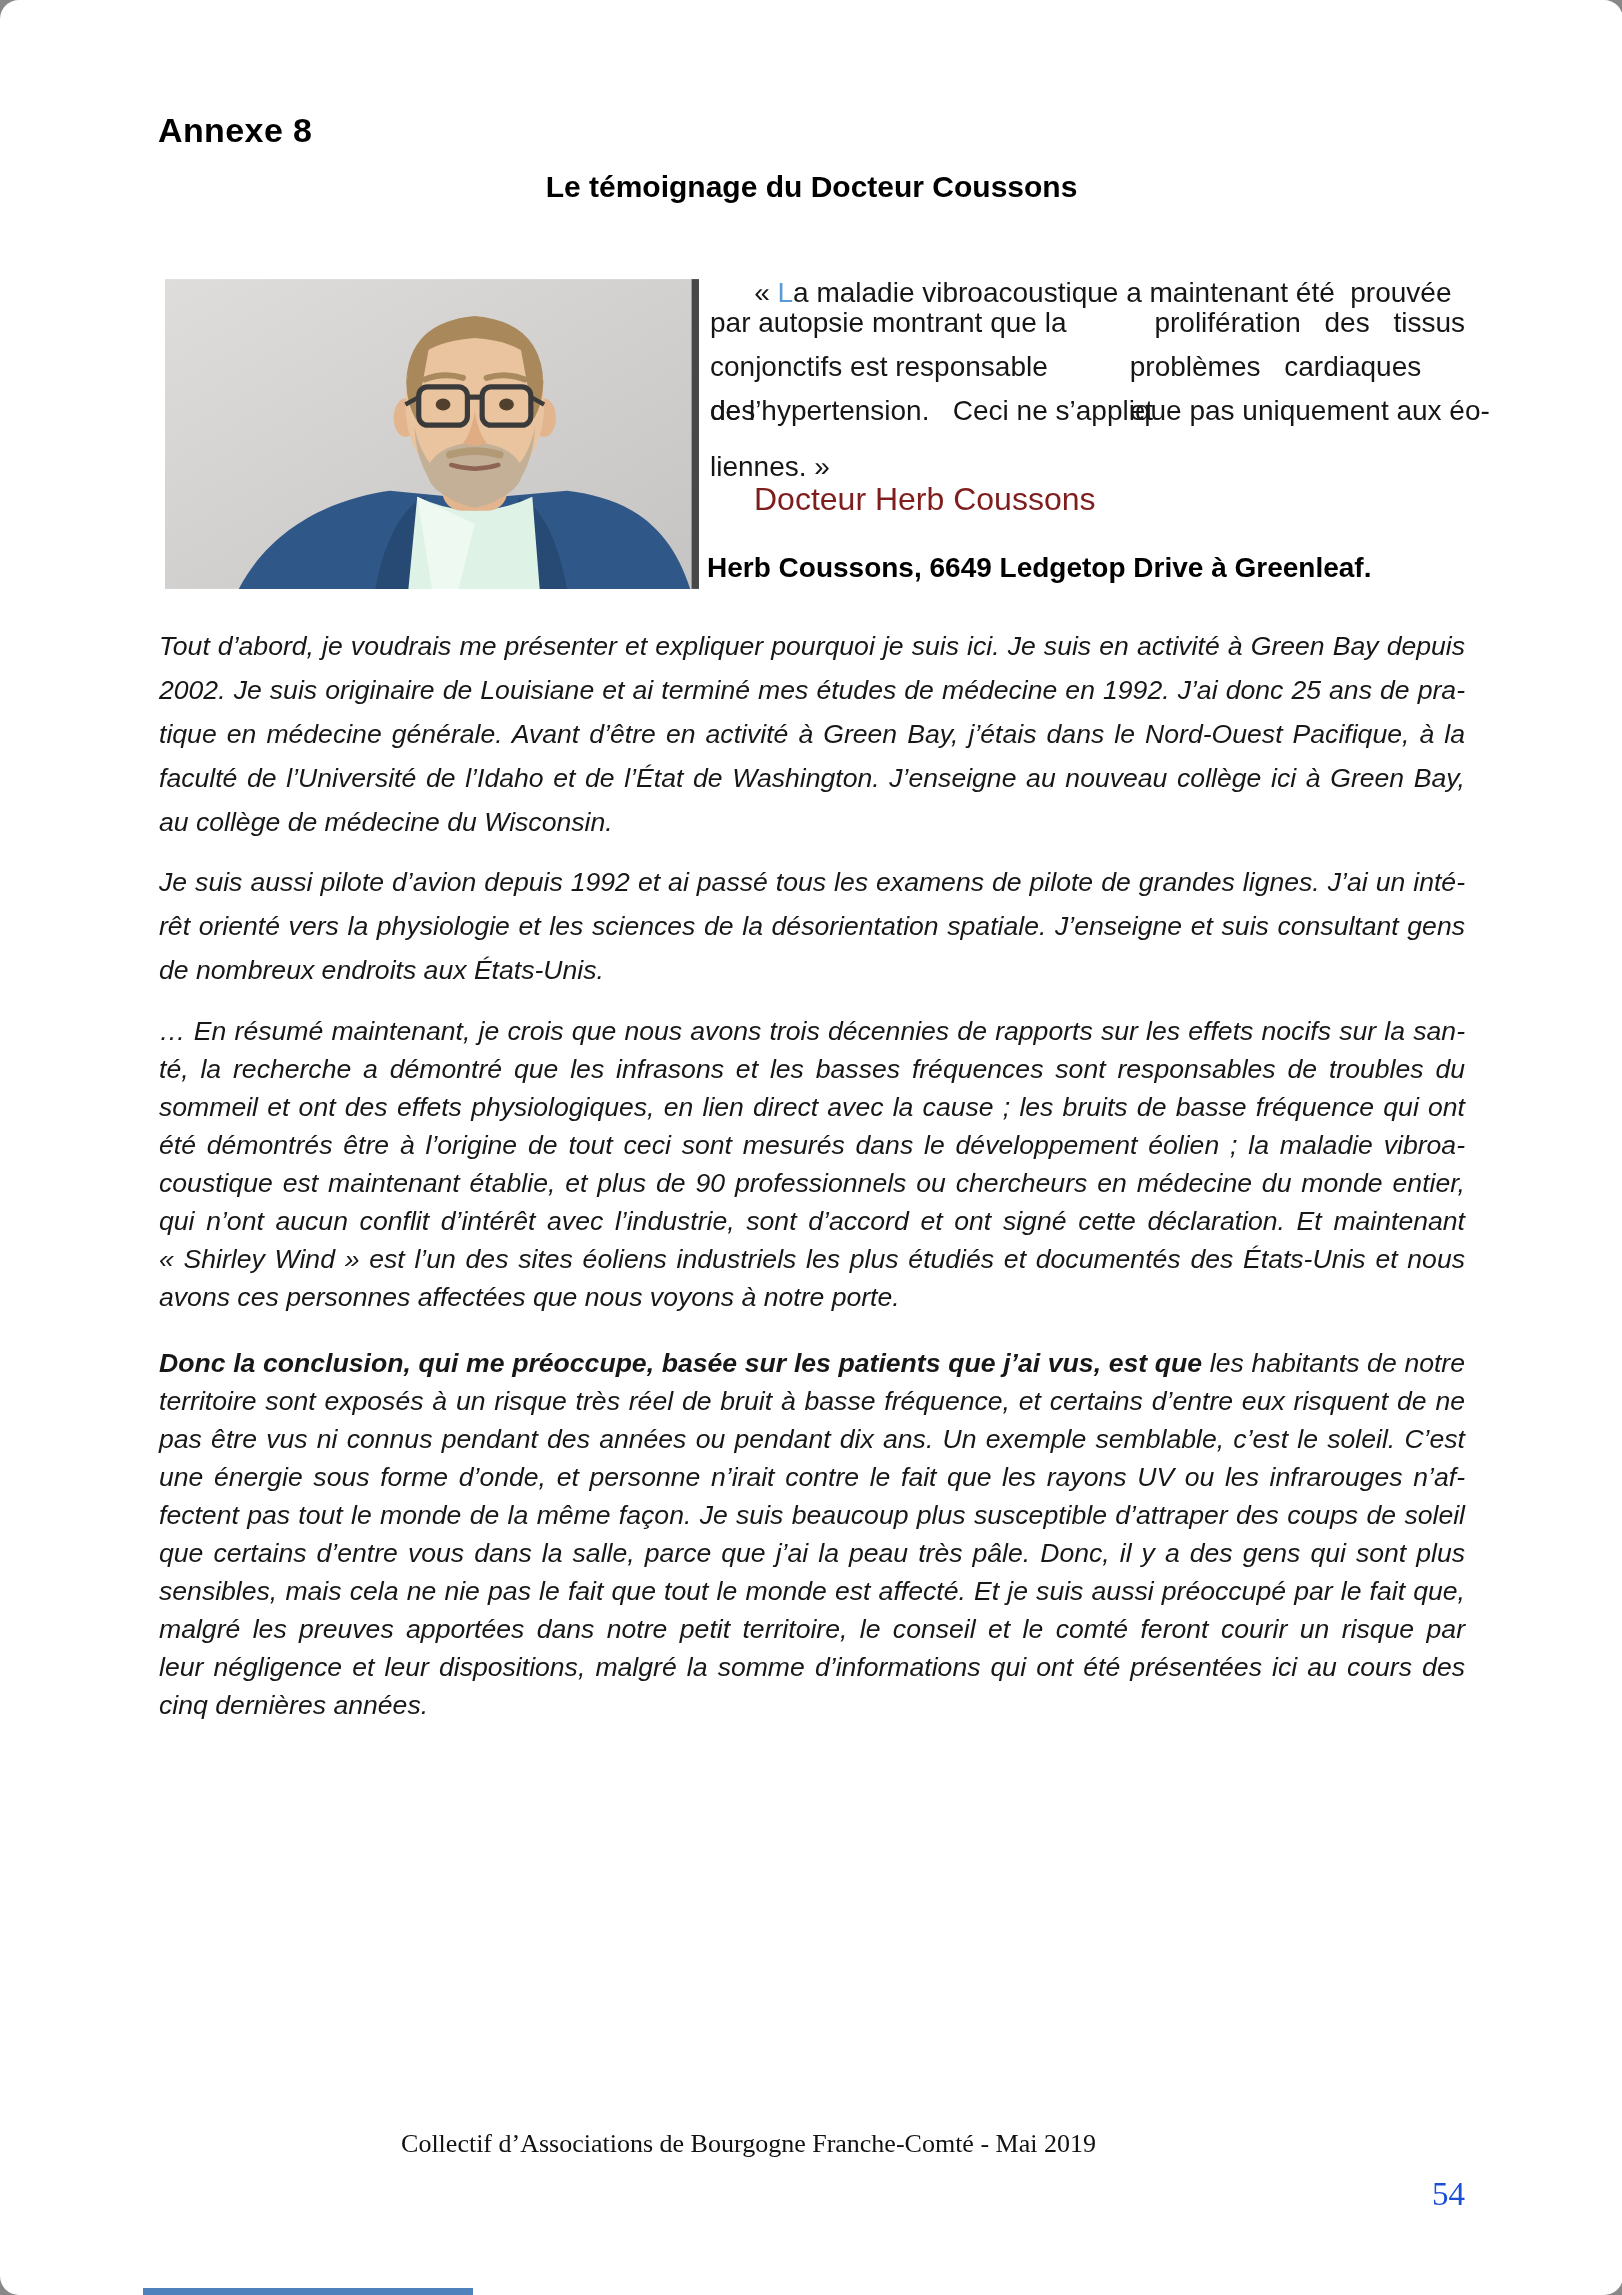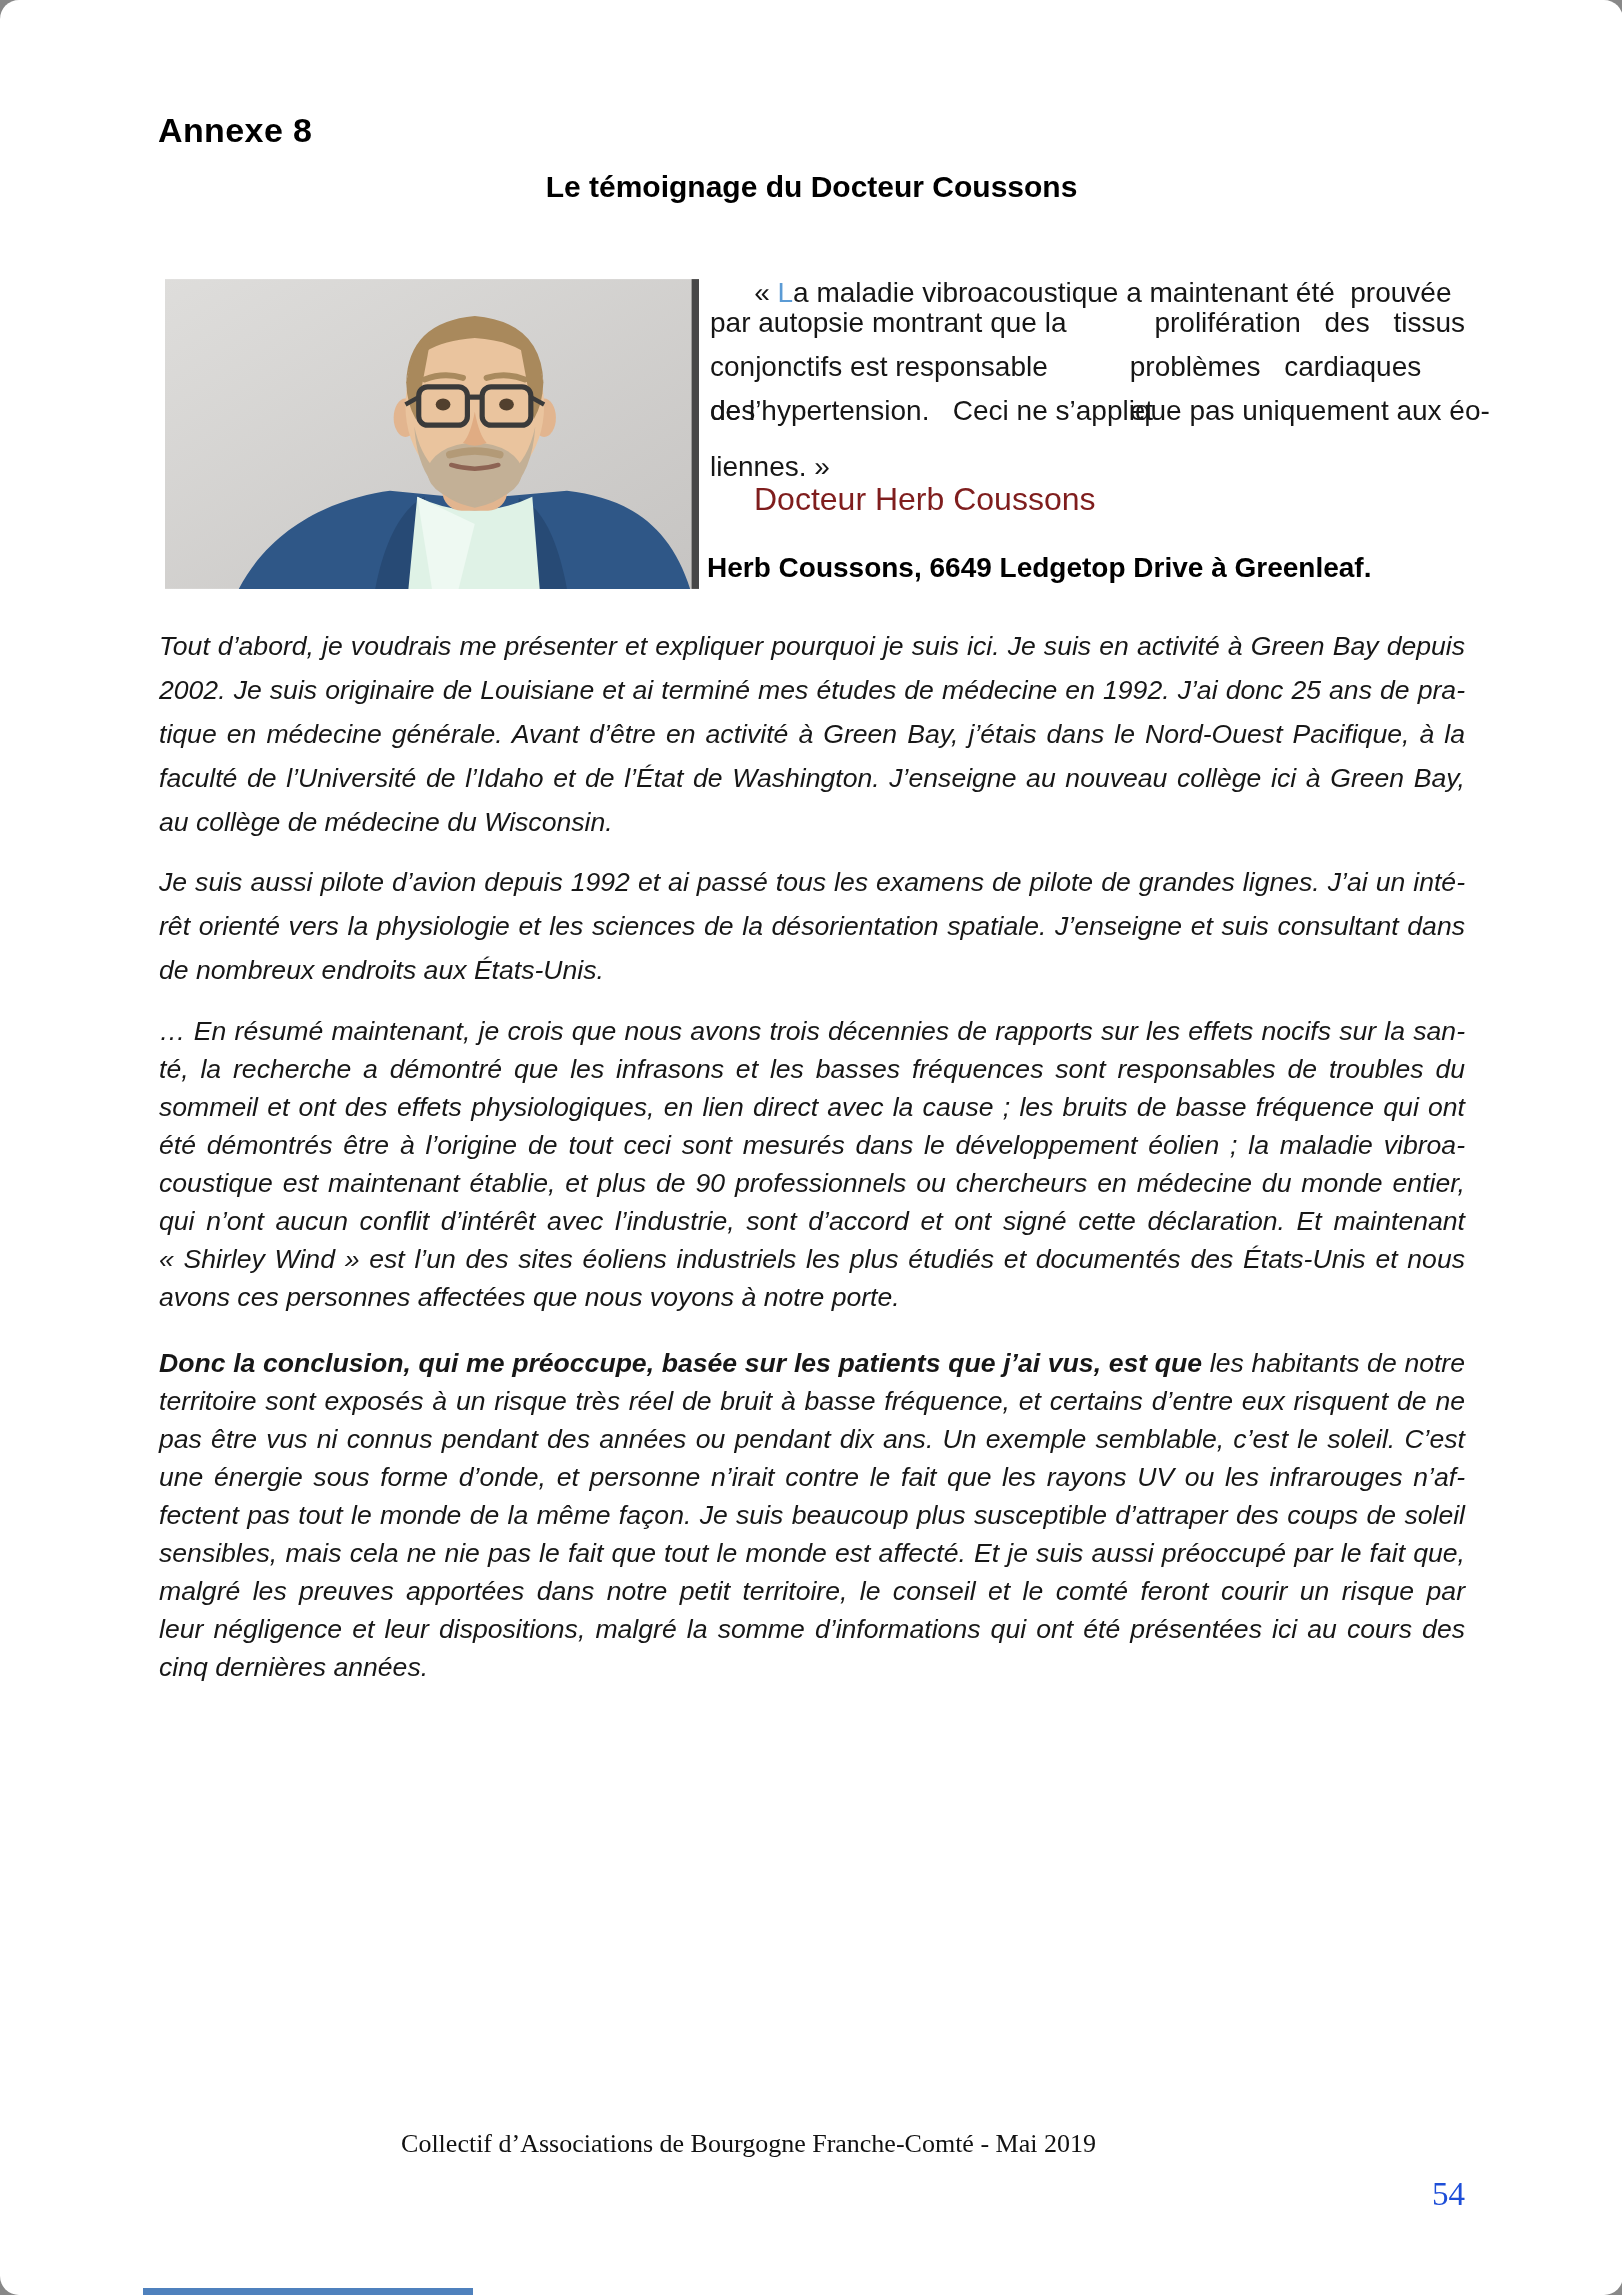--- a/index.html
+++ b/index.html
@@ -117,41 +117,42 @@
   <div class="abs para p12" style="left:159px; top:624px; width:1306px;">
     <div class="ln">Tout d’abord, je voudrais me présenter et expliquer pourquoi je suis ici. Je suis en activité à Green Bay depuis</div>
     <div class="ln">2002. Je suis originaire de Louisiane et ai terminé mes études de médecine en 1992. J’ai donc 25 ans de pra-</div>
     <div class="ln">tique en médecine générale. Avant d’être en activité à Green Bay, j’étais dans le Nord-Ouest Pacifique, à la</div>
     <div class="ln">faculté de l’Université de l’Idaho et de l’État de Washington. J’enseigne au nouveau collège ici à Green Bay,</div>
     <div class="ln last">au collège de médecine du Wisconsin.</div>
   </div>
 
   <div class="abs para p12" style="left:159px; top:860px; width:1306px;">
     <div class="ln">Je suis aussi pilote d’avion depuis 1992 et ai passé tous les examens de pilote de grandes lignes. J’ai un inté-</div>
-    <div class="ln">rêt orienté vers la physiologie et les sciences de la désorientation spatiale. J’enseigne et suis consultant dans</div>
+    <div class="ln">rêt orienté vers la physiologie et les sciences de la désorientation spatiale. J’enseigne et suis consultant gens</div>
     <div class="ln last">de nombreux endroits aux États-Unis.</div>
   </div>
 
   <div class="abs para p34" style="left:159px; top:1012px; width:1306px;">
     <div class="ln">… En résumé maintenant, je crois que nous avons trois décennies de rapports sur les effets nocifs sur la san-</div>
     <div class="ln">té, la recherche a démontré que les infrasons et les basses fréquences sont responsables de troubles du</div>
     <div class="ln">sommeil et ont des effets physiologiques, en lien direct avec la cause ; les bruits de basse fréquence qui ont</div>
     <div class="ln">été démontrés être à l’origine de tout ceci sont mesurés dans le développement éolien ; la maladie vibroa-</div>
     <div class="ln">coustique est maintenant établie, et plus de 90 professionnels ou chercheurs en médecine du monde entier,</div>
     <div class="ln">qui n’ont aucun conflit d’intérêt avec l’industrie, sont d’accord et ont signé cette déclaration. Et maintenant</div>
     <div class="ln">« Shirley Wind » est l’un des sites éoliens industriels les plus étudiés et documentés des États-Unis et nous</div>
     <div class="ln last">avons ces personnes affectées que nous voyons à notre porte.</div>
   </div>
 
   <div class="abs para p34" style="left:159px; top:1344px; width:1306px;">
     <div class="ln"><span class="lead-bold">Donc la conclusion, qui me préoccupe, basée sur les patients que j’ai vus, est que</span><span> les habitants de notre</span></div>
     <div class="ln">territoire sont exposés à un risque très réel de bruit à basse fréquence, et certains d’entre eux risquent de ne</div>
     <div class="ln">pas être vus ni connus pendant des années ou pendant dix ans. Un exemple semblable, c’est le soleil. C’est</div>
     <div class="ln">une énergie sous forme d’onde, et personne n’irait contre le fait que les rayons UV ou les infrarouges n’af-</div>
     <div class="ln">fectent pas tout le monde de la même façon. Je suis beaucoup plus susceptible d’attraper des coups de soleil</div>
+    <div class="ln">que certains d’entre vous dans la salle, parce que j’ai la peau très pâle. Donc, il y a des gens qui sont plus</div>
     <div class="ln">sensibles, mais cela ne nie pas le fait que tout le monde est affecté. Et je suis aussi préoccupé par le fait que,</div>
     <div class="ln">malgré les preuves apportées dans notre petit territoire, le conseil et le comté feront courir un risque par</div>
     <div class="ln">leur négligence et leur dispositions, malgré la somme d’informations qui ont été présentées ici au cours des</div>
     <div class="ln last">cinq dernières années.</div>
   </div>
 
   <div class="abs footer" style="left:0; top:2129px; width:1497px;">Collectif d’Associations de Bourgogne Franche-Comté  - Mai 2019</div>
   <div class="abs pagenum" style="left:1317px; top:2176px; width:148px;">54</div>
 
   <div class="abs bottom-bar" style="left:143px; top:2288px; width:330px; height:7.4px;"></div>

